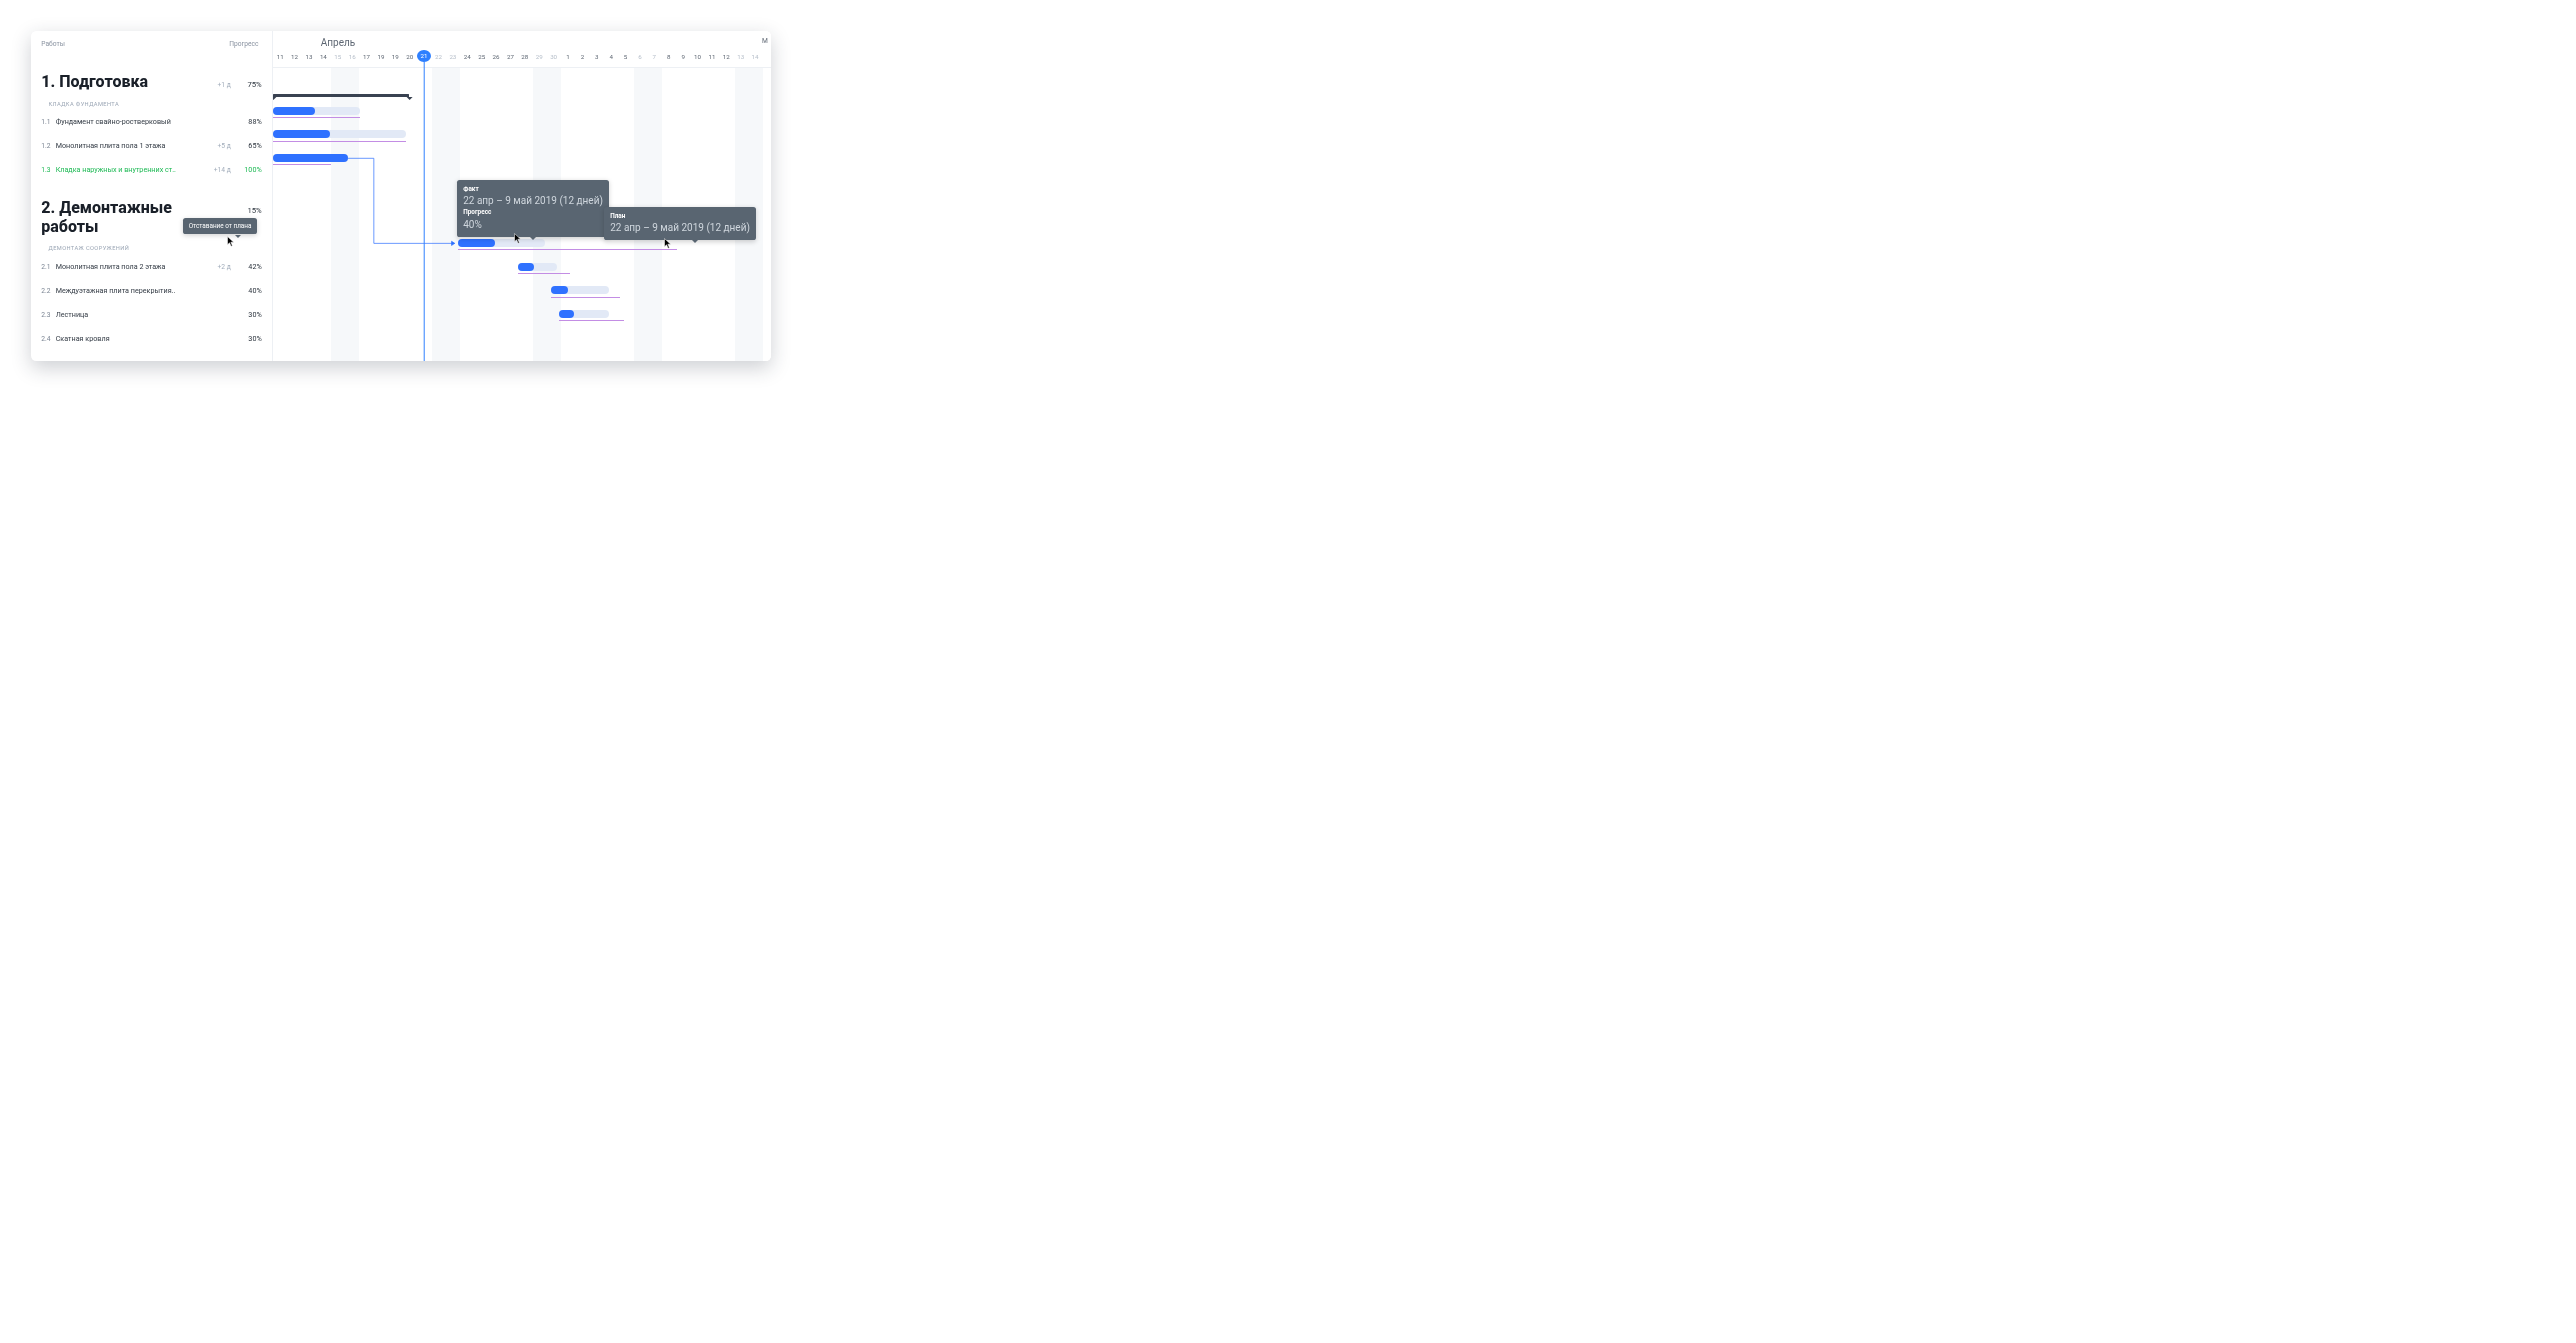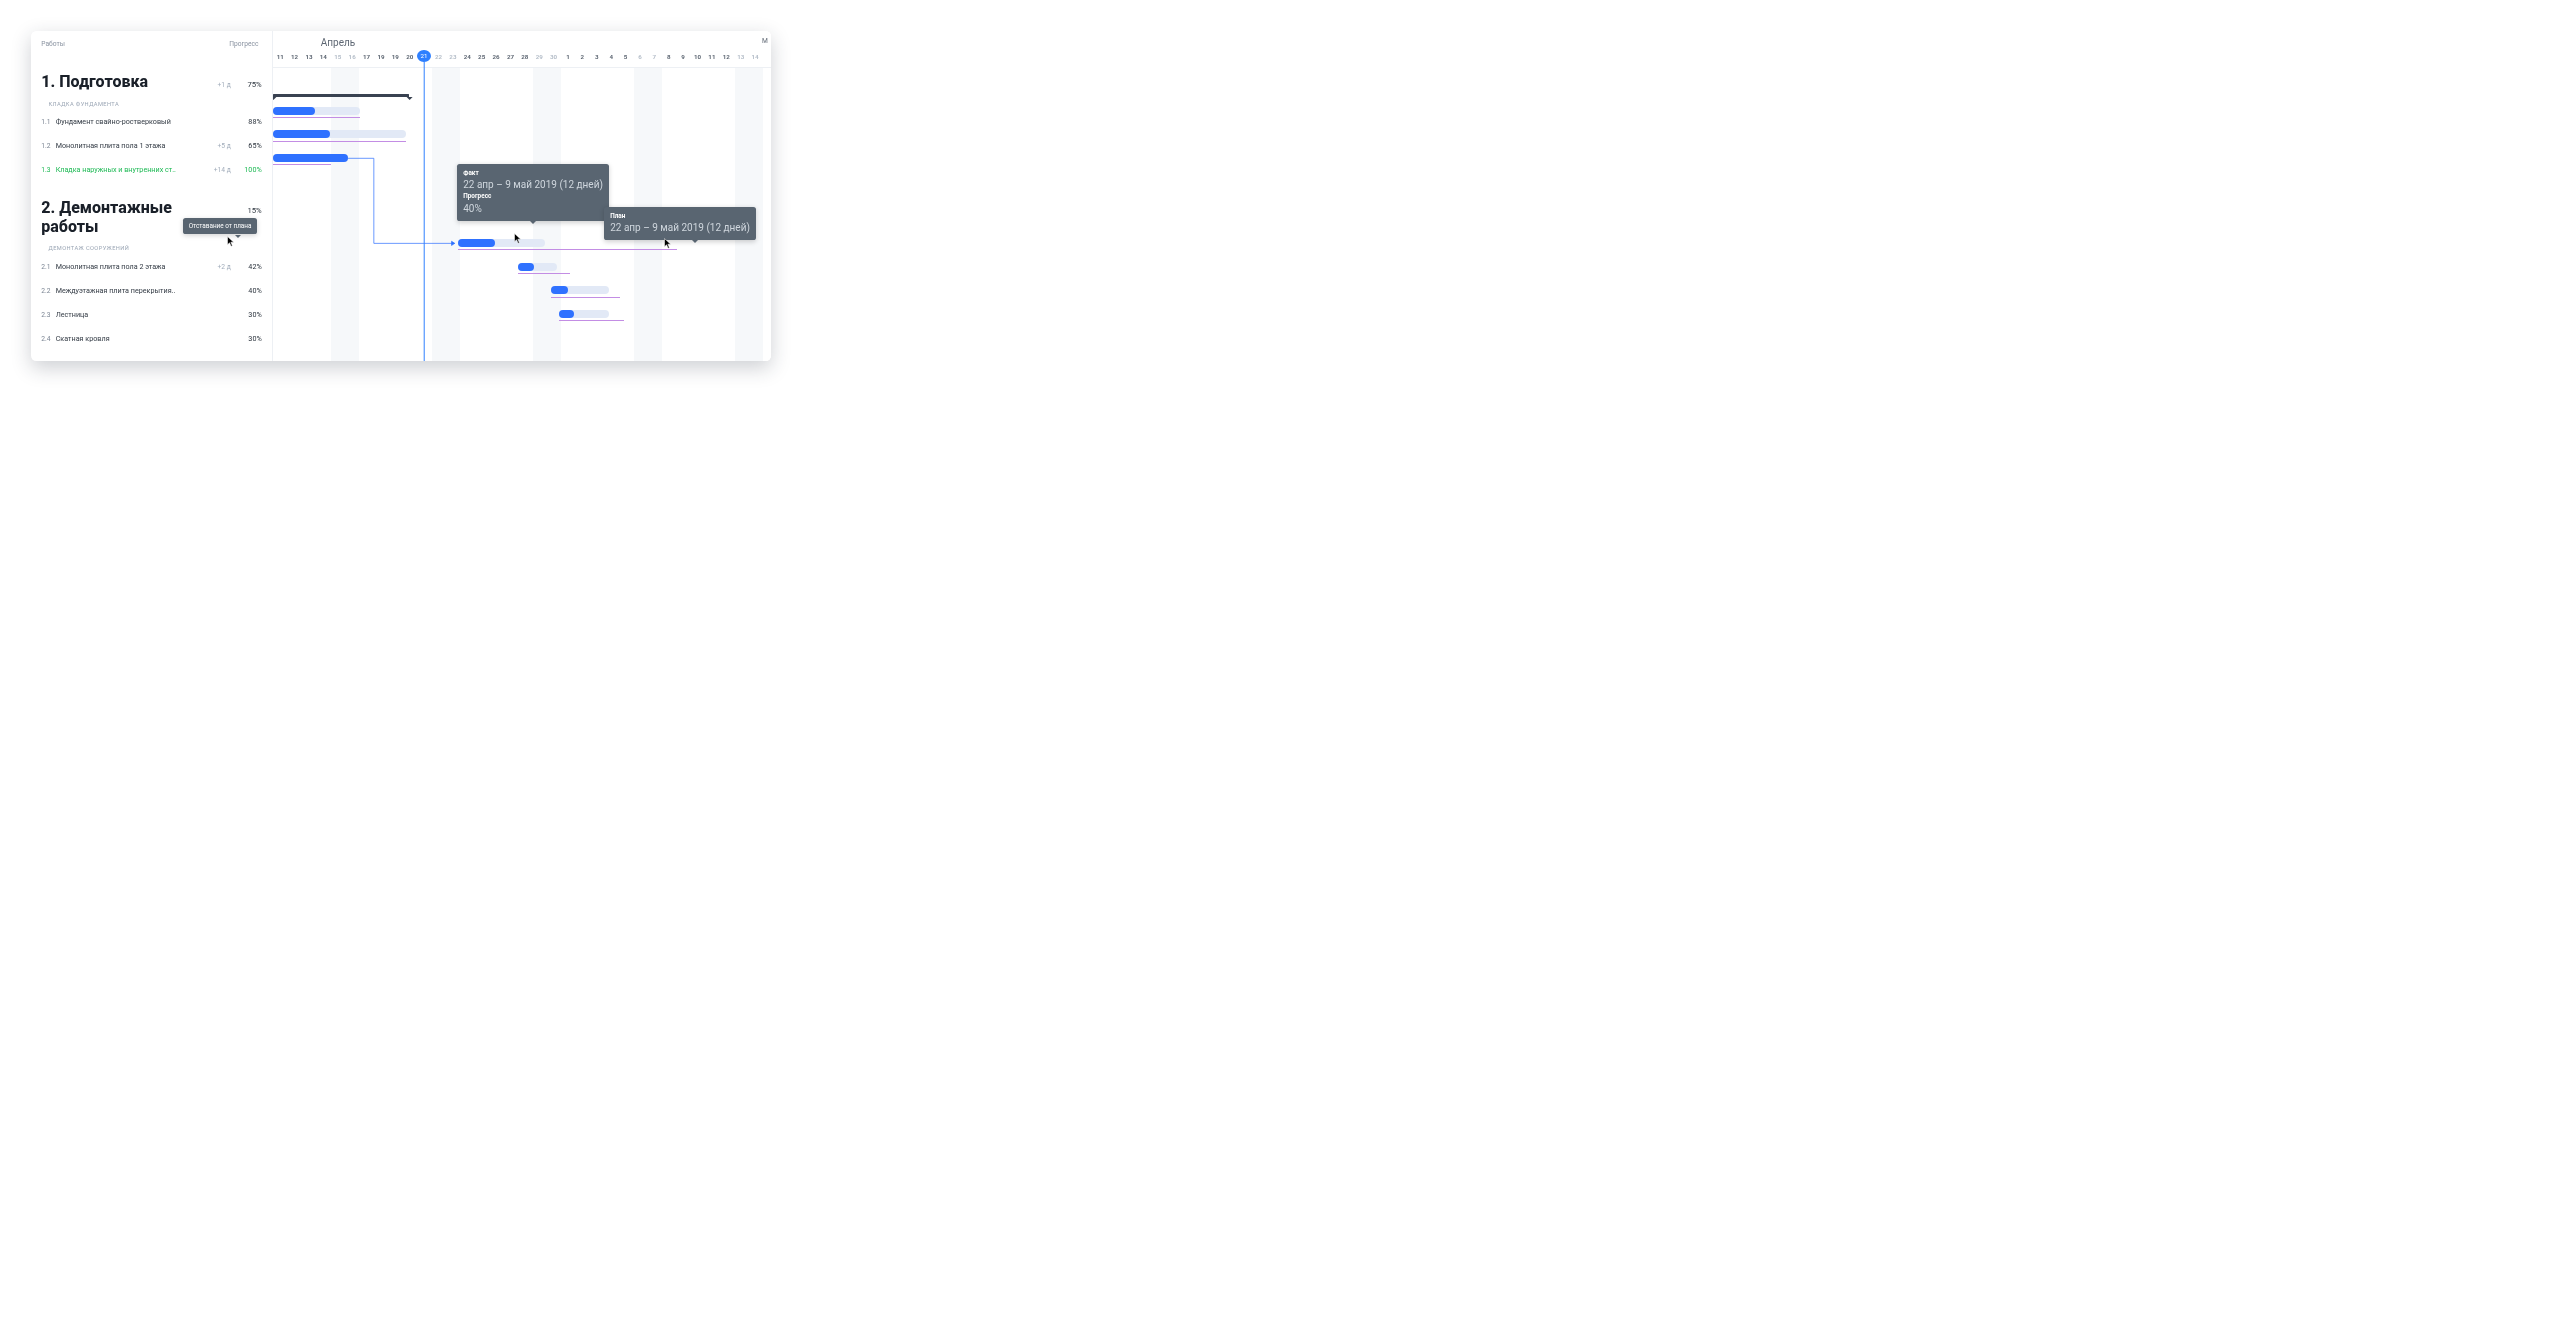--- a/index.html
+++ b/index.html
@@ -103,21 +103,20 @@
     position: absolute;
     top: 6.2px;
     font-size: 10px;
     color: #5e6773;
     transform: translateX(-50%);
   }
   .days {
     position: absolute;
     left: 0; right: 16px; top: 20.6px;
     display: flex;
-    font-weight: bold;
   }
   .day {
     flex: 0 0 14.4px;
     text-align: center;
     font-size: 6.2px;
     color: #5e6773;
     line-height: 11.3px;
     position: relative;
   }
   .day.weekend { color: #b5bec9; }
@@ -387,21 +386,21 @@
             <div class="bar-fill" style="width: 30%;"></div>
           </div>
           <div class="plan-line" style="top: 252px; left: 286px; width: 65px;"></div>
         </div>
 
       <svg id="connector" class="connector" style="position:absolute; left:0; top:0; width:100%; height:100%; pointer-events:none;" viewBox="0 0 966 568" width="498" height="293">
           <path d="M 145.6 175 L 195.6 175 L 195.6 340 L 352.40000000000003 340"></path>
           <path class="arrow" d="M 352.40000000000003 340 l -6 -4 l 0 8 z"></path>
         </svg>
 
-      <div class="tip" style="top:96px; left:184px;">
+      <div class="tip" style="top:112px; left:184px;">
         <div class="t-title">Факт</div>
         <div class="t-sub">22 апр – 9 май 2019 (12 дней)</div>
         <div class="t-title">Прогресс</div>
         <div class="t-sub">40%</div>
         <div class="tip-tail" style="left:48%; bottom:-6.2px;"></div>
       </div>
 
       <div class="tip" style="top:139px; left:331px;">
         <div class="t-title">План</div>
         <div class="t-sub">22 апр – 9 май 2019 (12 дней)</div>

